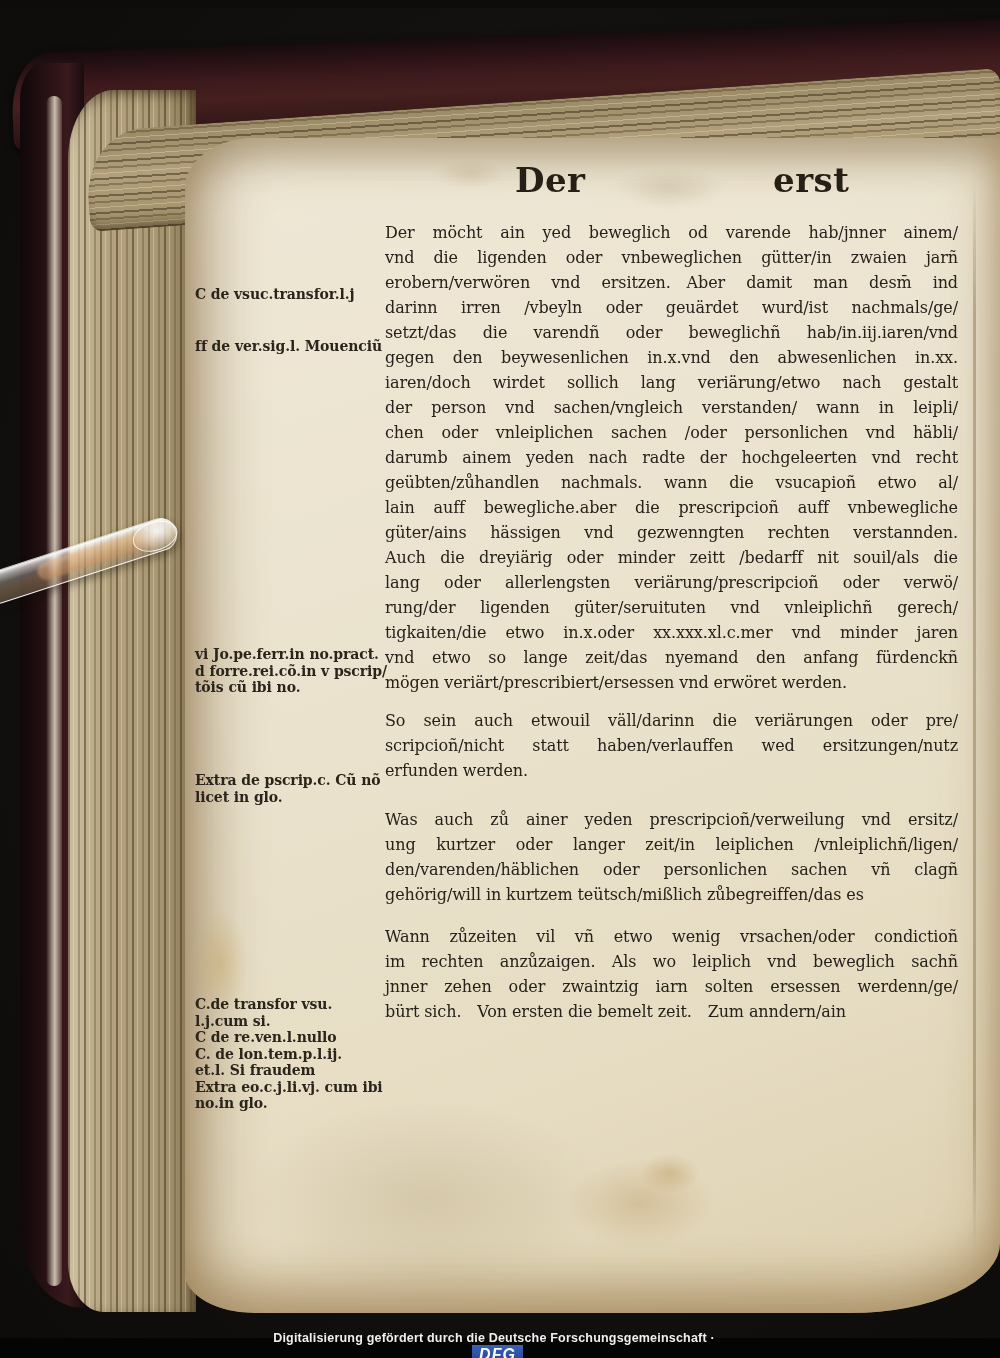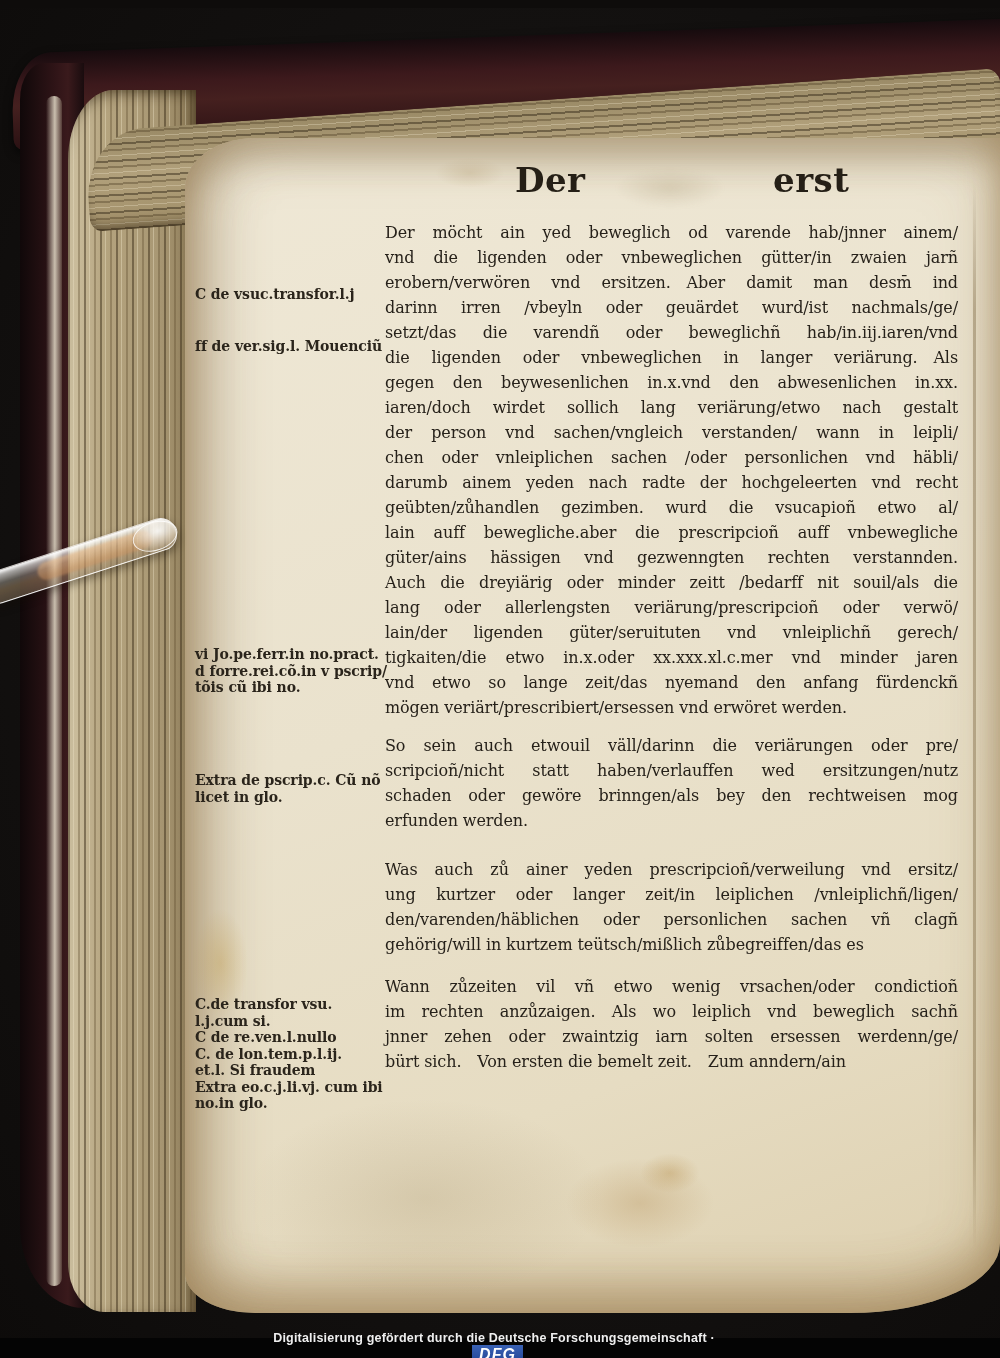--- a/index.html
+++ b/index.html
@@ -105,40 +105,38 @@
     <span class="header-word hdr-left">Der</span>
     <span class="header-word hdr-right">erst</span>
 
     <div class="textblock">
       <div class="para p1">
           <div class="line">Der möcht ain yed beweglich od varende hab/jnner ainem/</div>
           <div class="line">vnd die ligenden oder vnbeweglichen gütter/in zwaien jarñ</div>
           <div class="line">erobern/verwören vnd ersitzen. Aber damit man desm̄ ind</div>
           <div class="line">darinn irren /vbeyln oder geuärdet wurd/ist nachmals/ge/</div>
           <div class="line">setzt/das die varendñ oder beweglichñ hab/in.iij.iaren/vnd</div>
-          <div class="line">die ligenden oder vnbeweglichen in langer veriärung. Als</div>
           <div class="line">gegen den beywesenlichen in.x.vnd den abwesenlichen in.xx.</div>
           <div class="line">iaren/doch wirdet sollich lang veriärung/etwo nach gestalt</div>
           <div class="line">der person vnd sachen/vngleich verstanden/ wann in leipli/</div>
           <div class="line">chen oder vnleiplichen sachen /oder personlichen vnd häbli/</div>
           <div class="line">darumb ainem yeden nach radte der hochgeleerten vnd recht</div>
-          <div class="line">geübten/zůhandlen gezimben. wurd die vsucapioñ etwo al/</div>
+          <div class="line">geübten/zůhandlen nachmals. wann die vsucapioñ etwo al/</div>
           <div class="line">lain auff bewegliche.aber die prescripcioñ auff vnbewegliche</div>
           <div class="line">güter/ains hässigen vnd gezwenngten rechten verstannden.</div>
           <div class="line">Auch die dreyiärig oder minder zeitt /bedarff nit souil/als die</div>
           <div class="line">lang oder allerlengsten veriärung/prescripcioñ oder verwö/</div>
-          <div class="line">lain/der ligenden güter/seruituten vnd vnleiplichñ gerech/</div>
+          <div class="line">rung/der ligenden güter/seruituten vnd vnleiplichñ gerech/</div>
           <div class="line">tigkaiten/die etwo in.x.oder xx.xxx.xl.c.mer vnd minder jaren</div>
           <div class="line">vnd etwo so lange zeit/das nyemand den anfang fürdenckñ</div>
           <div class="line">mögen veriärt/prescribiert/ersessen vnd erwöret werden.</div>
         </div>
       <div class="para p2">
           <div class="line">So sein auch etwouil väll/darinn die veriärungen oder pre/</div>
           <div class="line">scripcioñ/nicht statt haben/verlauffen wed ersitzungen/nutz</div>
-          <div class="line">schaden oder gewöre brinngen/als bey den rechtweisen mog</div>
           <div class="line">erfunden werden.</div>
         </div>
       <div class="para p3">
           <div class="line">Was auch zů ainer yeden prescripcioñ/verweilung vnd ersitz/</div>
           <div class="line">ung kurtzer oder langer zeit/in leiplichen /vnleiplichñ/ligen/</div>
           <div class="line">den/varenden/häblichen oder personlichen sachen vñ clagñ</div>
           <div class="line">gehörig/will in kurtzem teütsch/mißlich zůbegreiffen/das es</div>
         </div>
       <div class="para p4">
           <div class="line">Wann zůzeiten vil vñ etwo wenig vrsachen/oder condictioñ</div>

